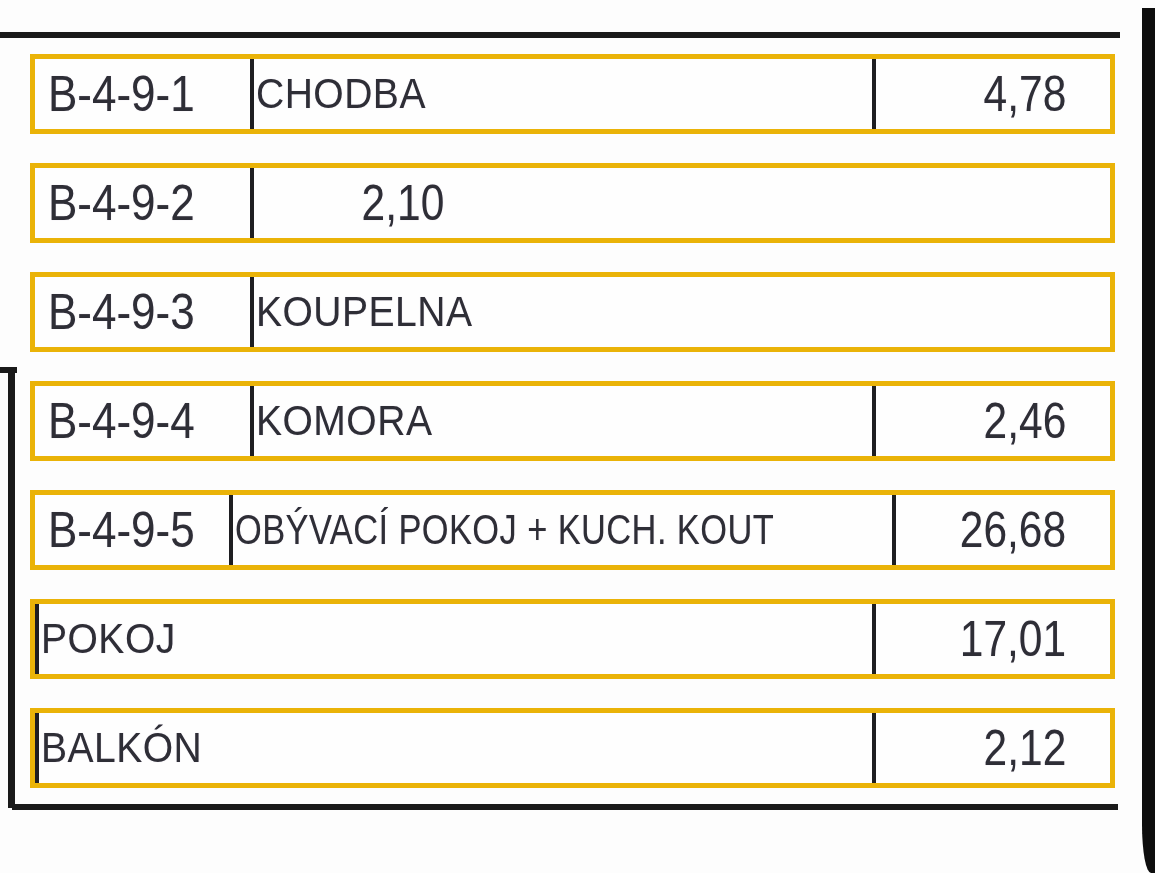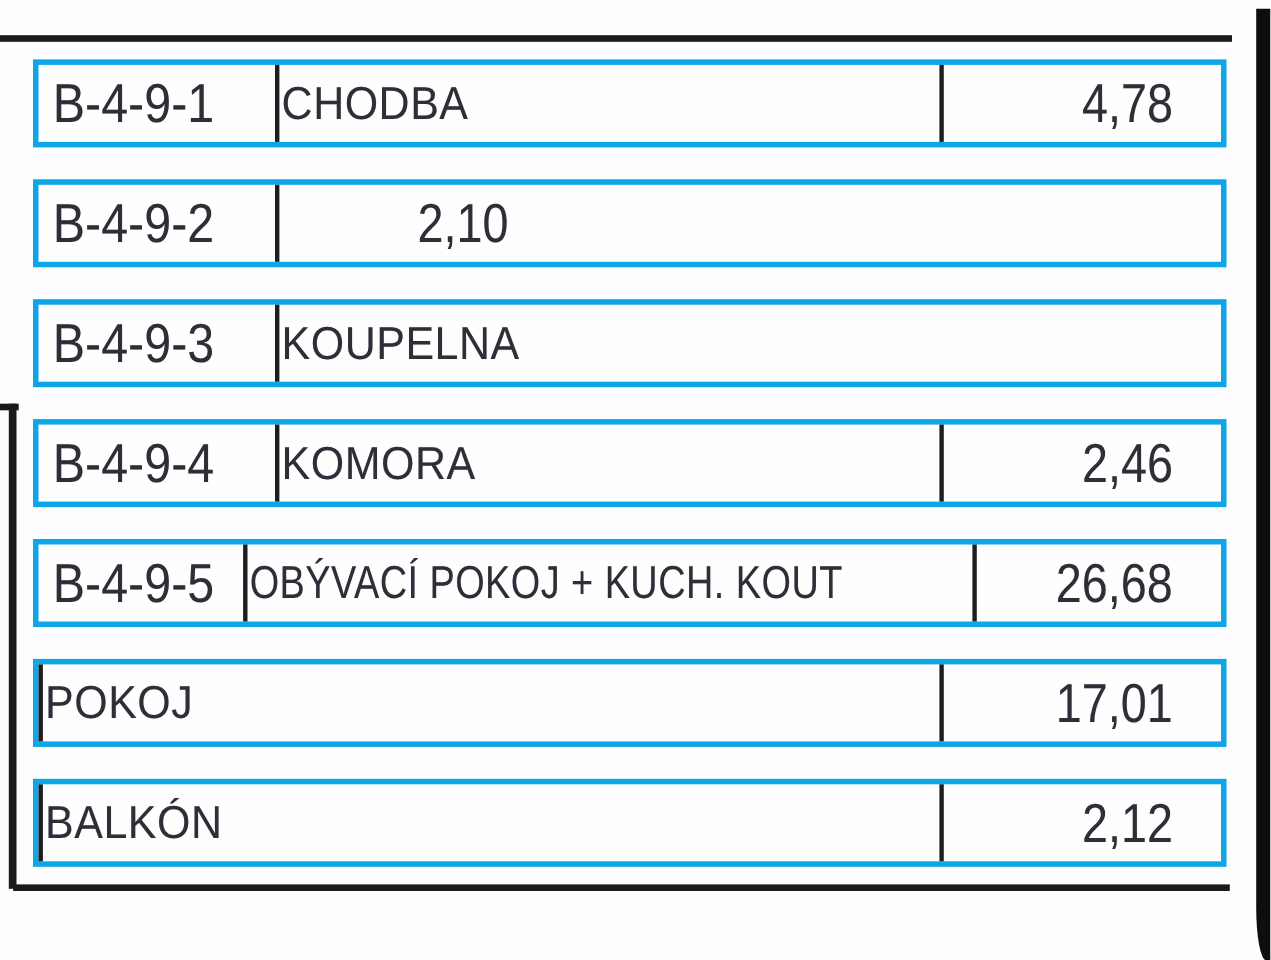--- a/index.html
+++ b/index.html
@@ -41,33 +41,33 @@
 
   
   .rows {
     position: absolute; left: 30px; top: 54px;
     width: 1085px;
     display: flex; flex-direction: column; gap: 29px;
   }
   .row {
     box-sizing: border-box;
     height: 80px;
-    border: 5px solid #0ea5e9;
+    border: 5px solid #eab308;
     background: #fefefe;
     display: flex;
     align-items: stretch;
   }
   .cell {
     display: flex; align-items: center;
     box-sizing: border-box;
     overflow: visible; white-space: nowrap;
   }
   .cell.code  { width: 215px; padding-left: 13px; }
   .cell.name  { flex: 1; border-left: 4px solid #1e1e21; padding-left: 2px; }
-  .cell.value { width: 256px; border-left: 4px solid #1e1e21;
+  .cell.value { width: 238px; border-left: 4px solid #1e1e21;
                 justify-content: flex-end; padding-right: 44px; }
 
   .cell span {
     display: inline-block;
     text-shadow: 0 0 1px rgba(96, 70, 130, 0.28);
   }
   .cell.code span {
     font-size: 50px;
     transform: scaleX(0.88); transform-origin: left center;
   }

